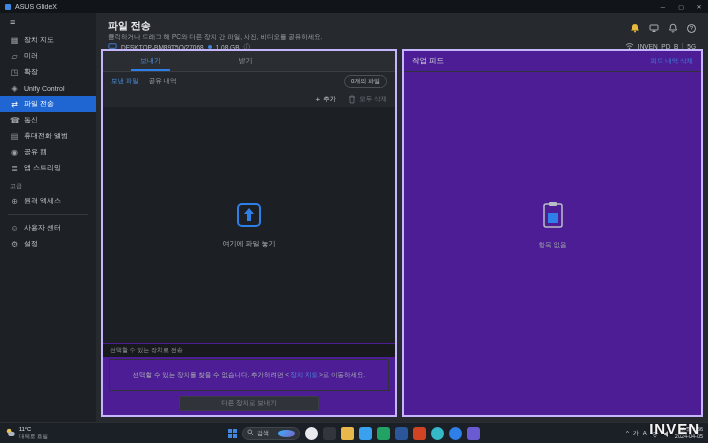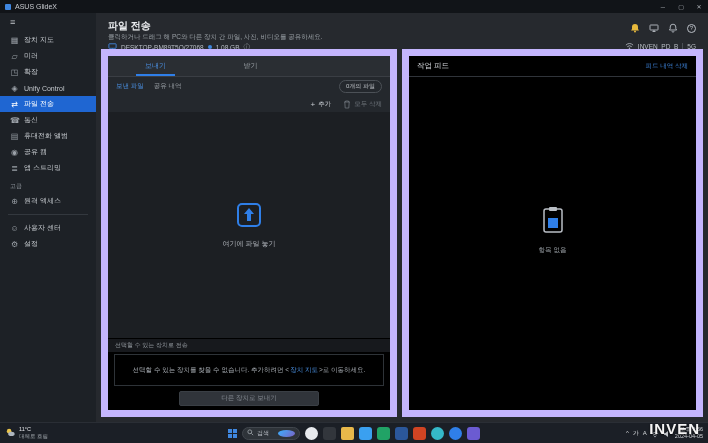--- a/index.html
+++ b/index.html
@@ -31,21 +31,21 @@
   .header-icons{position:absolute;right:12px;top:6px;display:flex;gap:9px;align-items:center;}
   .help-badge{width:9px;height:9px;border:1px solid #b9bec5;border-radius:50%;font-size:6px;color:#b9bec5;
               display:flex;align-items:center;justify-content:center;box-sizing:border-box;}
   .device-row{position:absolute;left:12px;top:29px;display:flex;align-items:center;gap:4px;font-size:6.5px;color:#b9bec5;}
   .dot{width:4px;height:4px;border-radius:50%;background:#3f87e0;}
   .info-glyph{font-size:6.5px;color:#8f959b;}
   .net-row{position:absolute;right:12px;top:29px;display:flex;align-items:center;gap:4px;font-size:6.5px;color:#b9bec5;}
   .vdiv{width:1px;height:7px;background:#4a4f55;}
 
   
-  .panel{position:absolute;top:36px;bottom:6px;background:#000000;border:7px solid #c4b5fd;box-sizing:border-box;}
+  .panel{position:absolute;top:36px;bottom:6px;background:#4c1d95;border:2px solid #c4b5fd;box-sizing:border-box;}
   .panel.left{left:5px;width:296px;}
   .panel.right{left:306px;right:5px;}
 
   .tabbar{height:20px;background:#2a2e33;border-bottom:1px solid #3a3e44;display:flex;}
   .tab{width:95px;display:flex;align-items:center;justify-content:center;font-size:7px;color:#9aa0a6;position:relative;}
   .tab.active{color:#4a90e2;}
   .tab.active:after{content:"";position:absolute;bottom:0;left:28px;right:28px;height:2px;background:#2f7fe8;}
 
   .subtabs{height:19px;display:flex;align-items:center;gap:10px;padding:0 8px;background:#24282d;font-size:6.5px;}
   .subtab{color:#9aa0a6;}

